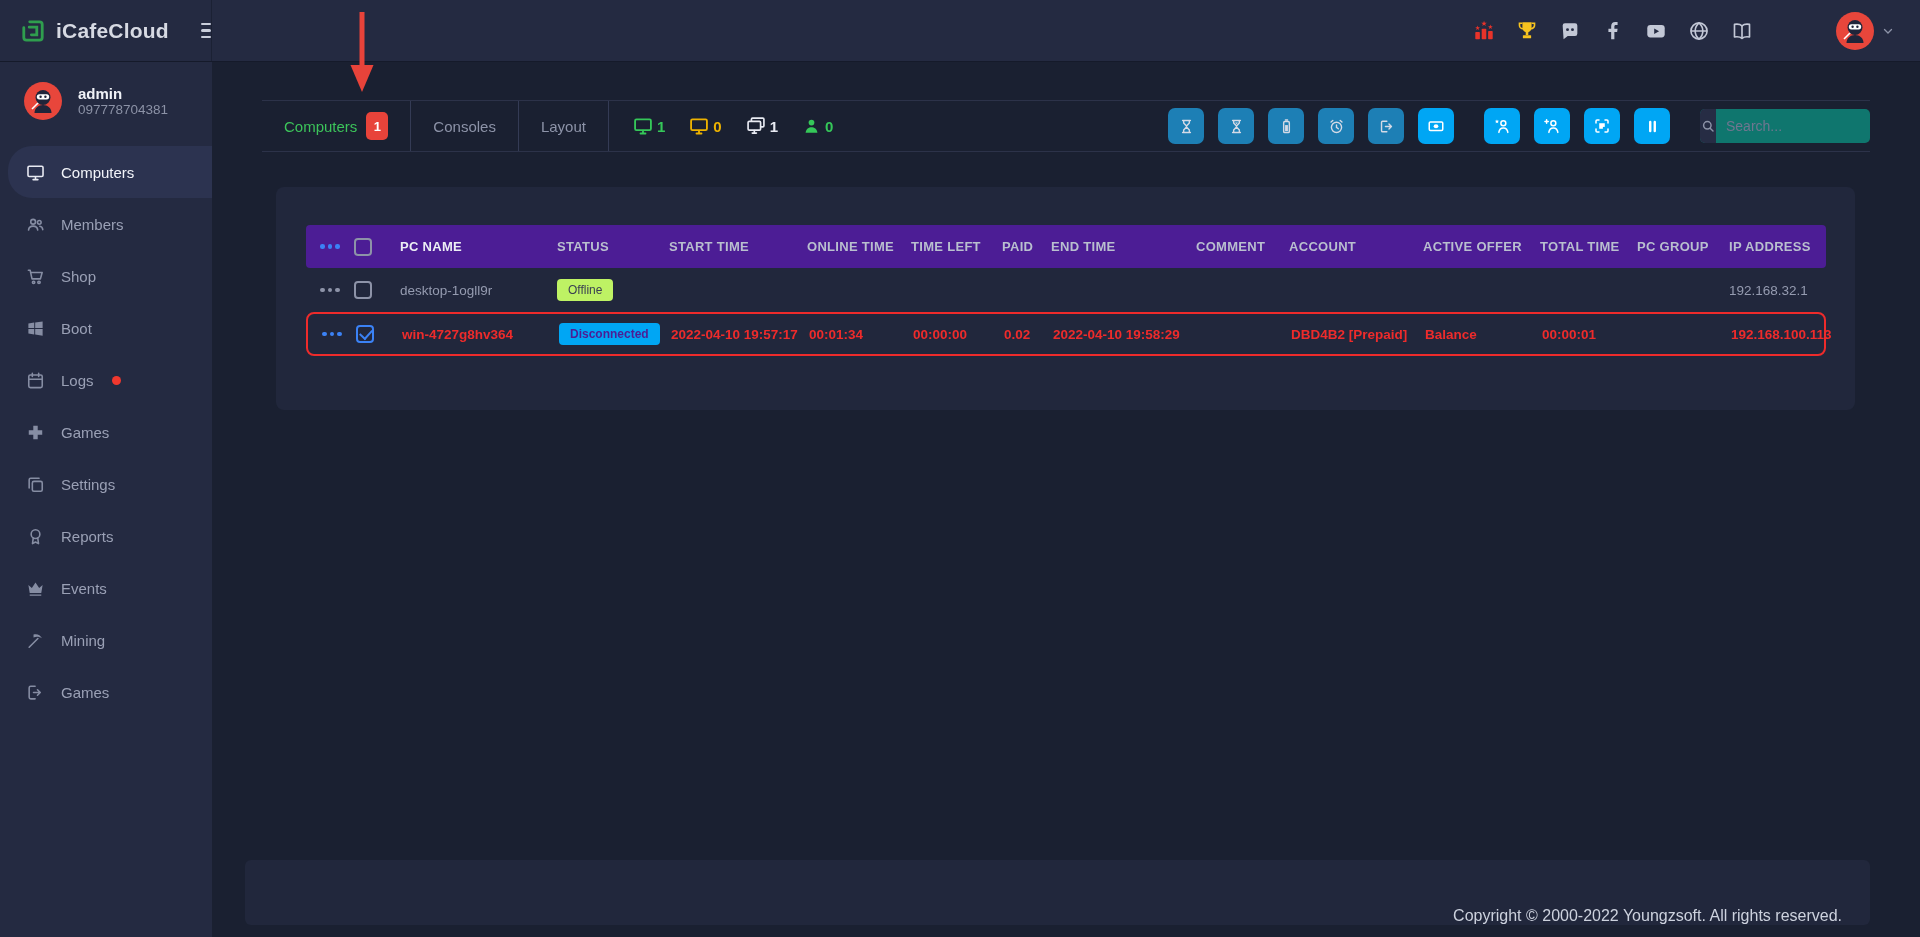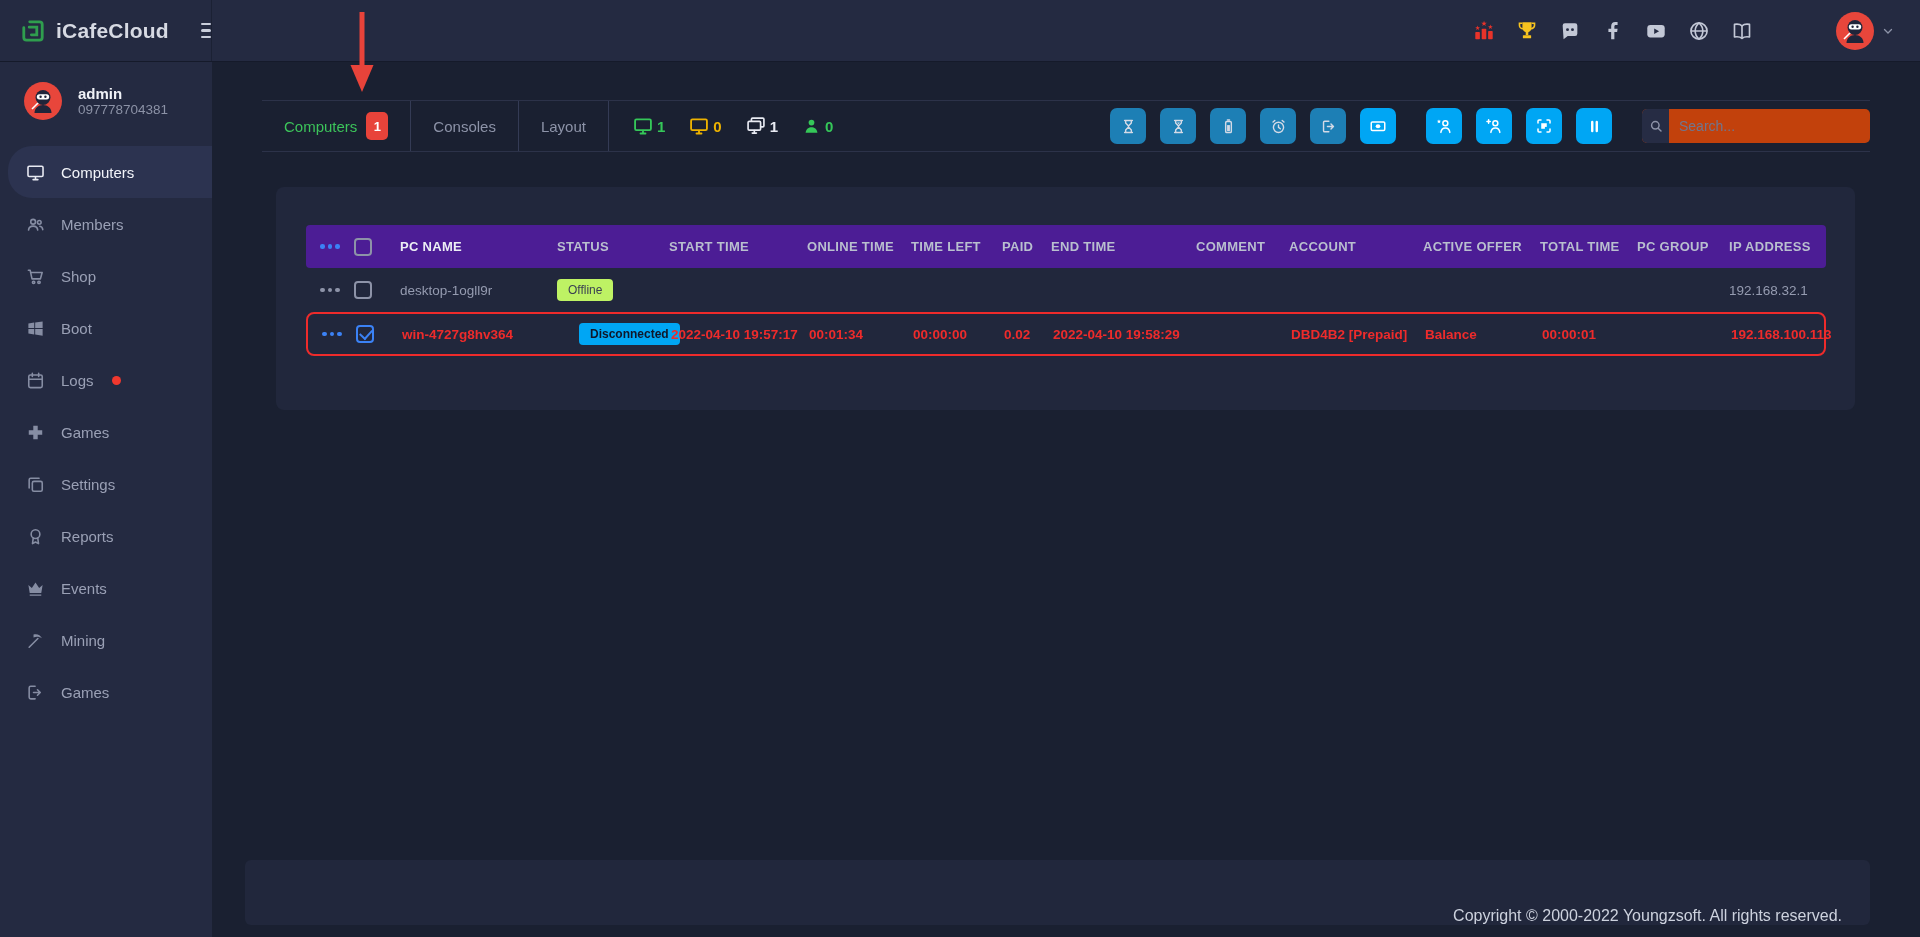--- a/index.html
+++ b/index.html
@@ -72,22 +72,22 @@
 
   .tool-actions { margin-left:auto; display:flex; align-items:center; gap:14px; }
   .abtn {
     width:36px; height:36px; border-radius:7px; border:none; cursor:pointer;
     display:flex; align-items:center; justify-content:center;
   }
   .abtn.muted { background:#1d7fb5; color:#d4dae6; }
   .abtn.bright { background:#00a6f4; color:#ffffff; }
   .abtn.gap-left { margin-left:16px; }
   .search-box {
-    margin-left:16px; width:228px; height:34px; border-radius:5px;
-    background:#c2410c; display:flex; align-items:center; overflow:hidden;
+    margin-left:16px; width:170px; height:34px; border-radius:5px;
+    background:#0f766e; display:flex; align-items:center; overflow:hidden;
   }
   .search-ic { width:40px; height:34px; background:#262c44; display:flex; align-items:center; justify-content:center; color:#8d93a8; }
   .search-box input {
     flex:1; height:100%; border:none; outline:none; background:transparent;
     color:#c3c9d8; font-size:14px; padding:0 10px; font-family:"Liberation Sans",sans-serif;
   }
   .search-box input::placeholder { color:#6f7690; }
 
   
   .card {
@@ -115,21 +115,21 @@
     width:18px; height:18px; border:2px solid #8d93a8; border-radius:4px;
     cursor:pointer; position:relative; background:transparent;
   }
   .checkbox.checked { border-color:#3b82f6; }
   .checkbox.checked::after {
     content:""; position:absolute; left:4px; top:0px; width:6px; height:10px;
     border:solid #3b82f6; border-width:0 2.5px 2.5px 0; transform:rotate(42deg);
   }
   .badge { display:inline-block; font-size:12px; padding:5px 11px; border-radius:4px; line-height:1; }
   .b-offline { background:#bef264; color:#3a3f52; font-weight:normal; }
-  .b-disconnected { background:#00a6f4; color:#0f172a; font-weight:bold;margin-left:20px; }
+  .b-disconnected { background:#00a6f4; color:#4c1d95; font-weight:bold; }
 
   
   .footer {
     position:absolute; left:33px; top:798px; width:1625px; height:65px;
     background:#21273c; border-radius:6px;
     display:flex; align-items:flex-end; justify-content:flex-end;
     padding-right:28px; font-size:16px; color:#cdd2de;
   }
 
   

